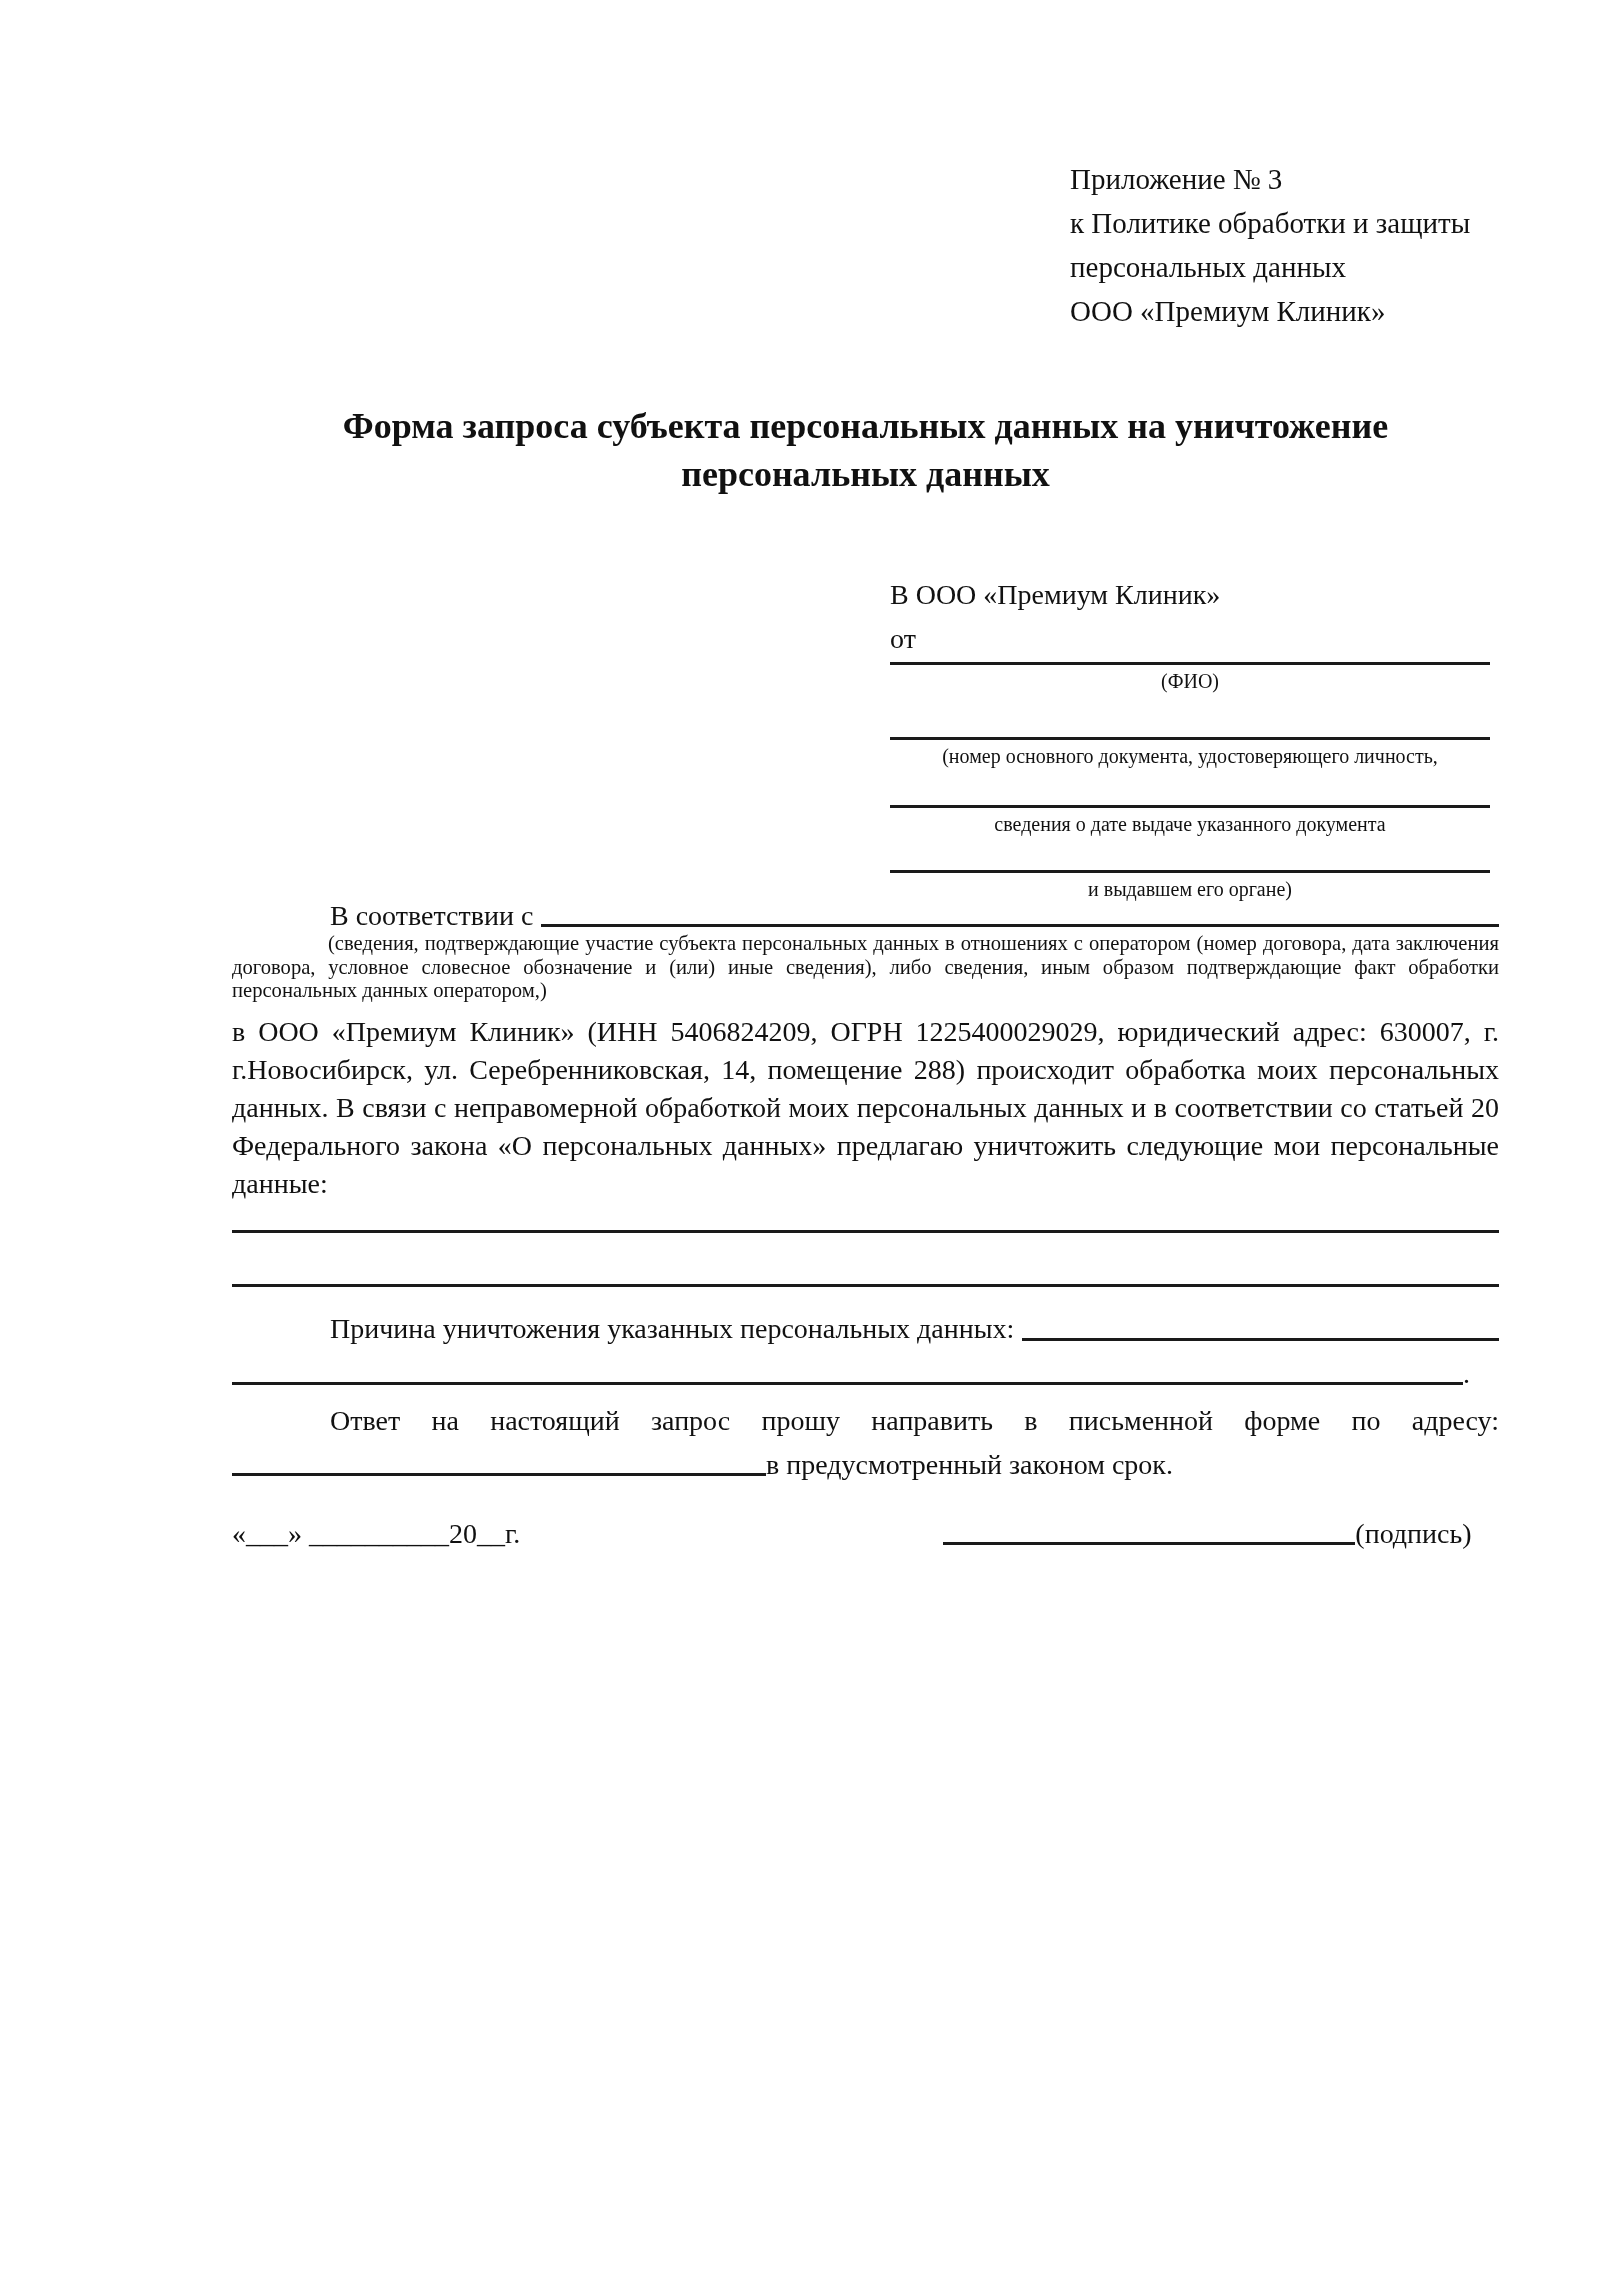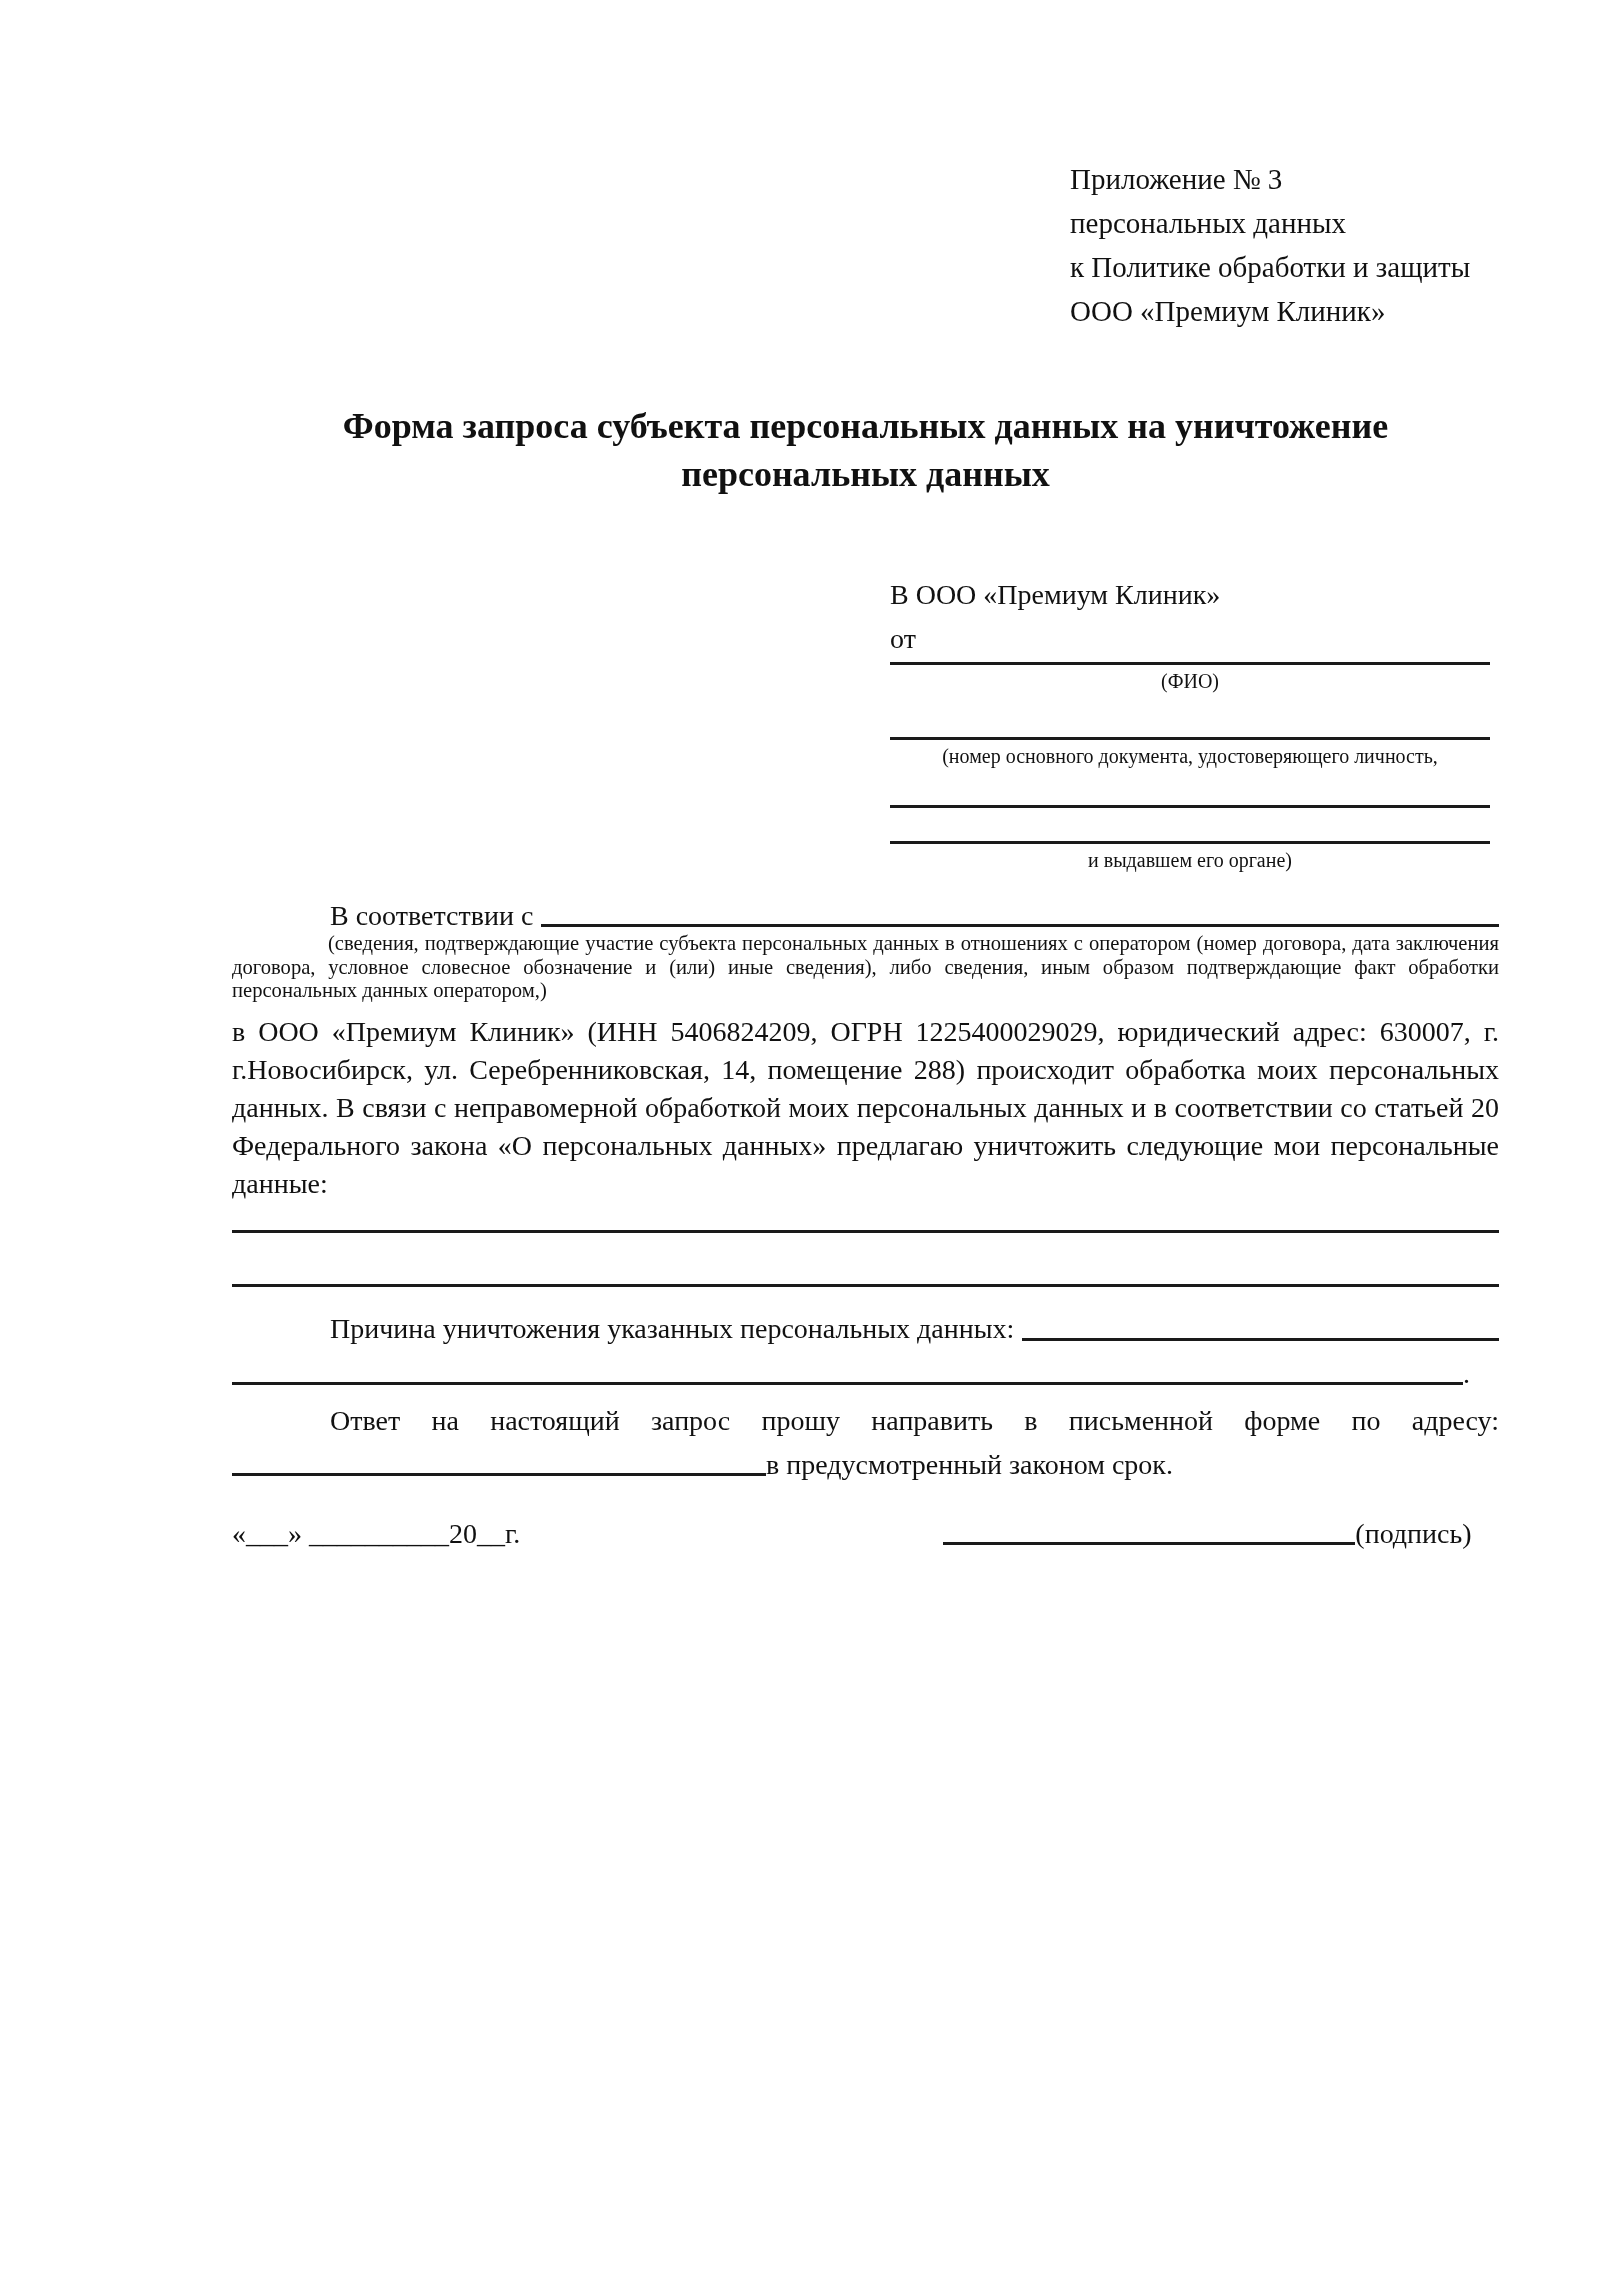--- a/index.html
+++ b/index.html
@@ -132,38 +132,39 @@
     margin-bottom: 4.9px;
   }
 </style>
 </head>
 <body>
 
 <div class="page">
 
   <div class="header-note">
     <div>Приложение № 3</div>
+    <div>к Политике обработки и защиты</div>
     <div>персональных данных</div>
-    <div>к Политике обработки и защиты</div>
     <div>ООО «Премиум Клиник»</div>
   </div>
 
   <div class="doc-title">Форма запроса субъекта персональных данных на уничтожение персональных данных</div>
 
   <div class="addr">
     <div>В ООО «Премиум Клиник»</div>
     <div class="from-label">от</div>
 
     <div class="fill-line"></div>
     <div class="addr-caption">(ФИО)</div>
 
     <div class="fill-line sp-a"></div>
     <div class="addr-caption">(номер основного документа, удостоверяющего личность,</div>
 
     <div class="fill-line sp-b"></div>
+    <div class="addr-caption">сведения о дате выдаче указанного документа</div>
 
     <div class="fill-line sp-c"></div>
     <div class="addr-caption">и выдавшем его органе)</div>
   </div>
 
   <div class="col">
 
     <div class="row-fill accordance">
       <span class="indent"></span>
       <span>В соответствии с</span>

